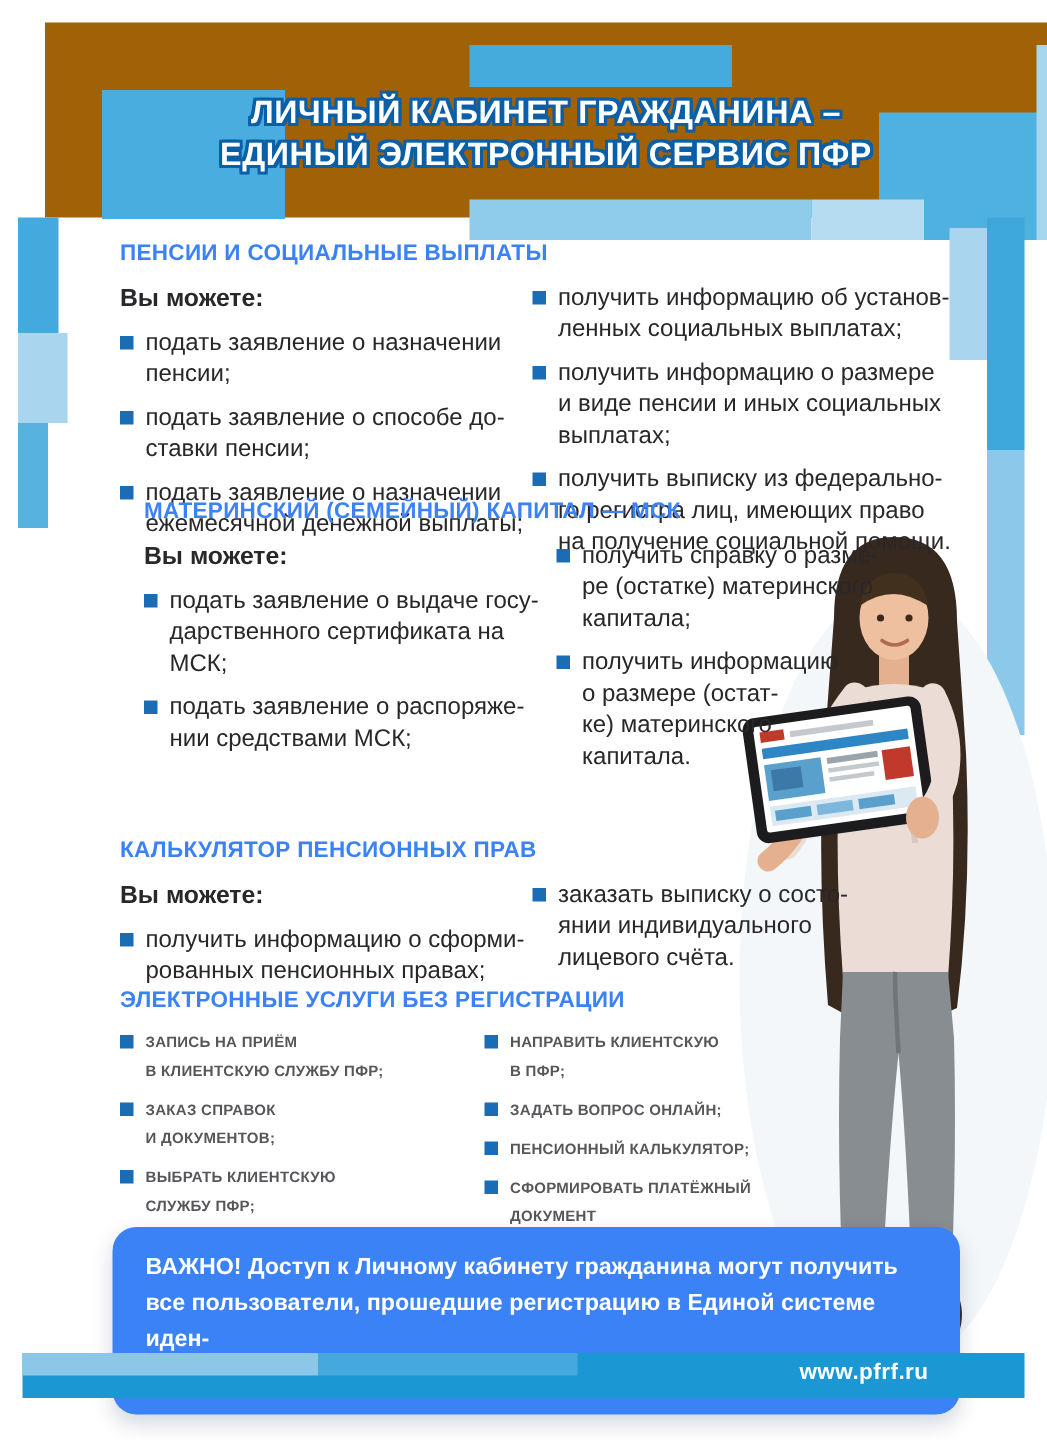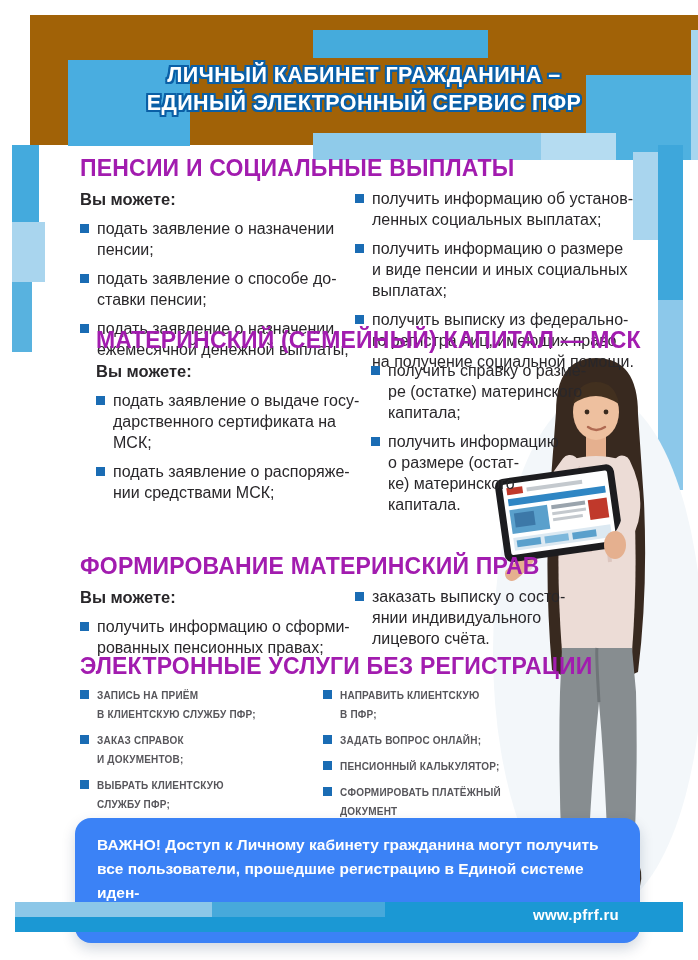--- a/index.html
+++ b/index.html
@@ -24,21 +24,21 @@
   .d11{left:633px;top:152px;width:25px;height:88px;background:#a9d5ee;}
   .d12{left:658px;top:300px;width:25px;height:190px;background:#8cc8ea;}
 
   .band-title{position:absolute;left:0;right:0;top:46px;text-align:center;color:#ffffff;
     font-weight:700;font-size:21.5px;line-height:28px;letter-spacing:.4px;
     text-shadow:-2px -2px 0 #0a5fa6,2px -2px 0 #0a5fa6,-2px 2px 0 #0a5fa6,2px 2px 0 #0a5fa6,
                 -2px 0 0 #0a5fa6,2px 0 0 #0a5fa6,0 -2px 0 #0a5fa6,0 2px 0 #0a5fa6;}
 
   
   .sec{position:absolute;left:80px;width:562px;z-index:3;}
-  .sec h2{margin:0 0 9px 0;font-size:23px;line-height:21px;font-weight:700;color:#a21caf;letter-spacing:.2px;}
+  .sec h2{margin:0 0 9px 0;font-size:15px;line-height:21px;font-weight:700;color:#3b82f6;letter-spacing:.2px;}
   .cols{display:grid;grid-template-columns:var(--lw,275px) 1fr;}
   .lead{font-weight:700;font-size:16.5px;line-height:22px;color:#29272a;margin:0 0 8px 0;}
   .item{display:flex;align-items:flex-start;margin:0 0 8px 0;}
   .sq{flex:none;width:9px;height:9px;background:#1a6cb4;margin:6px 8px 0 0;}
   .txt{white-space:pre-line;font-size:16px;line-height:21px;color:#29272a;}
   .caps .item{margin-bottom:7px;}
   .caps .sq{margin-top:4px;}
   .caps .txt{font-weight:700;font-size:10px;line-height:19px;color:#57565b;letter-spacing:.2px;}
 
   
@@ -197,21 +197,21 @@
               <span class="sq"></span>
               <span class="txt">получить информацию
 о размере (остат-
 ке) материнского
 капитала.</span>
             </div>
           </div>
         </div>
       </section>
       <section class="sec" style="top: 556px;">
-        <h2>ФОРМИРОВАНИЕ МАТЕРИНСКИЙ ПРАВ</h2>
+        <h2>КАЛЬКУЛЯТОР ПЕНСИОННЫХ ПРАВ</h2>
         <div class="cols" style="--lw: 275px;">
           <div>
             <div class="lead">Вы можете:</div>
             <div class="item">
               <span class="sq"></span>
               <span class="txt">получить информацию о сформи-
 рованных пенсионных правах;</span>
             </div>
           </div>
           <div>

